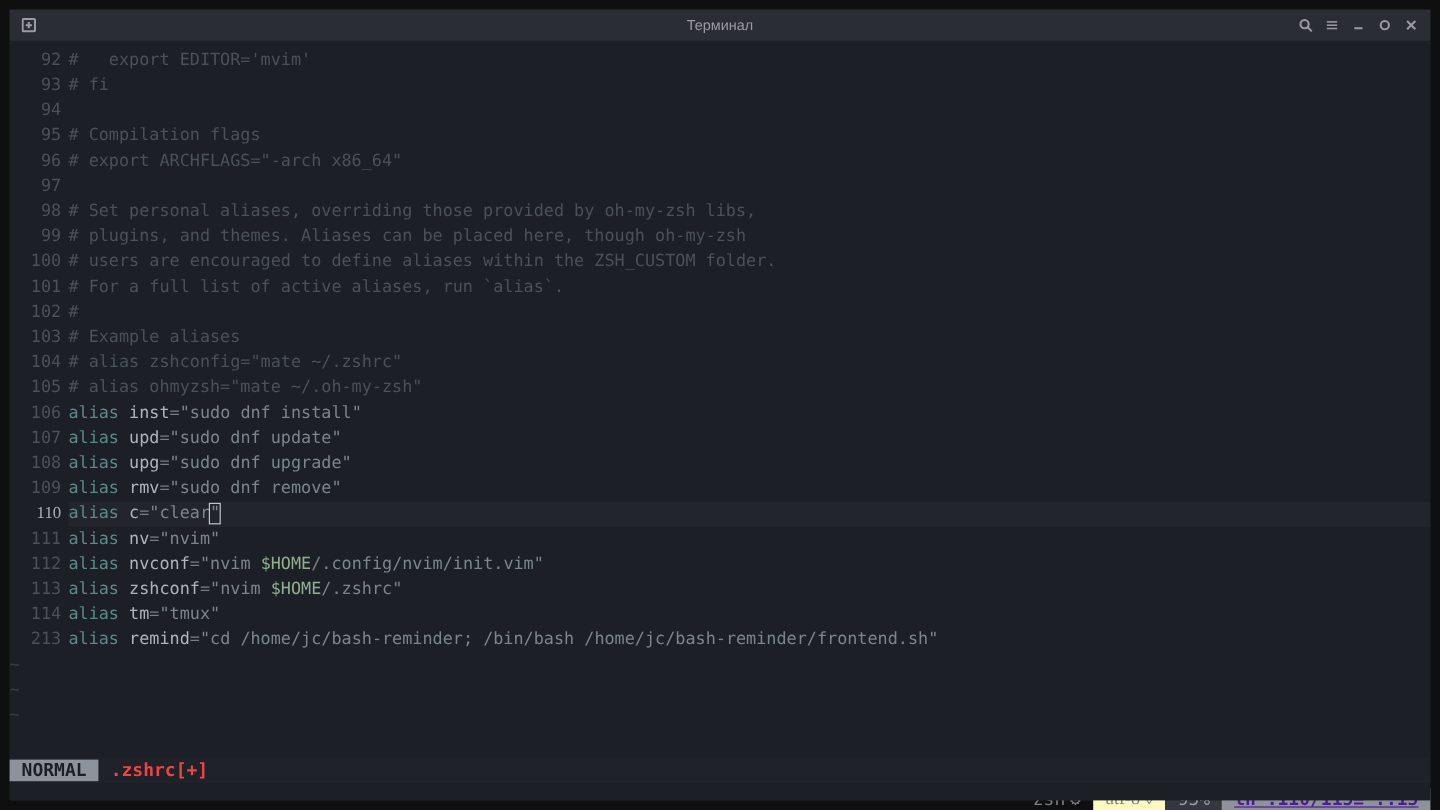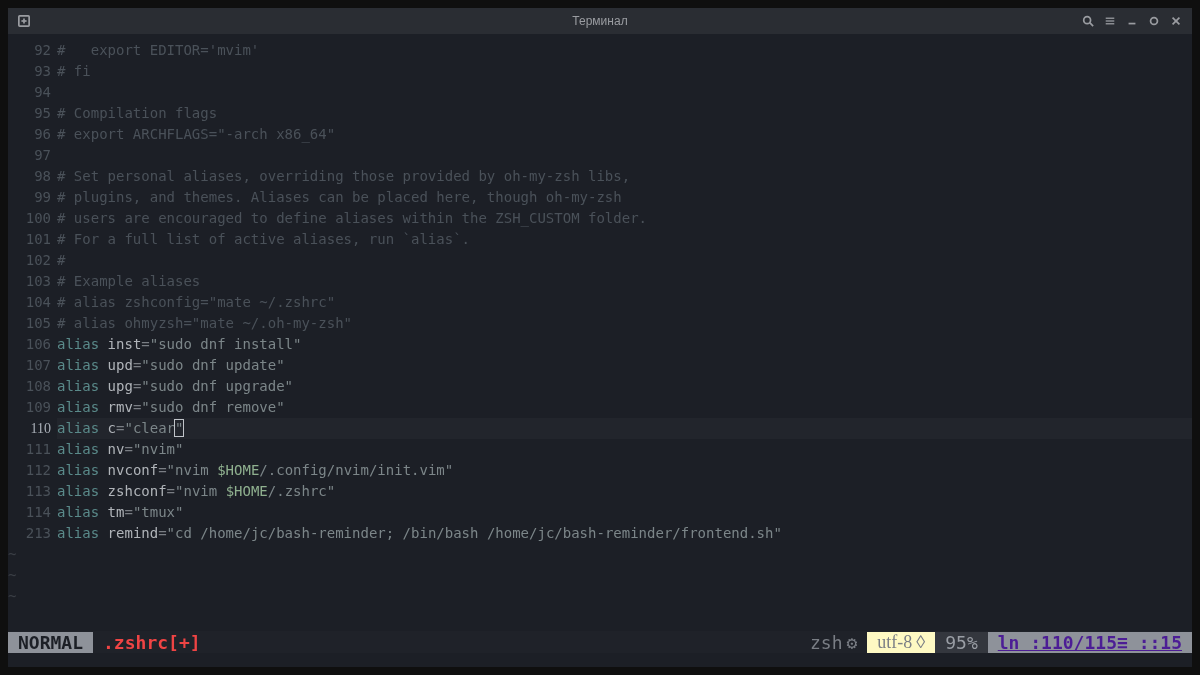--- a/index.html
+++ b/index.html
@@ -97,22 +97,22 @@
   height: 18px;
   line-height: 16px;
   vertical-align: top;
   margin-top: 1px;
 }
 .activeline { background: #22252c; }
 .statusbar {
   height: 22px;
   background: #1f2229;
   display: flex;
-  align-items: flex-end;
-  font-size: 18px;
+  align-items: center;
+  font-size: 15px;
 }
 .sb-mode {
   background: #8e929a;
   color: #1c1f26;
   font-weight: bold;
   padding: 0 10px;
   display: flex;
   align-items: center;
 }
 .sb-filename {

